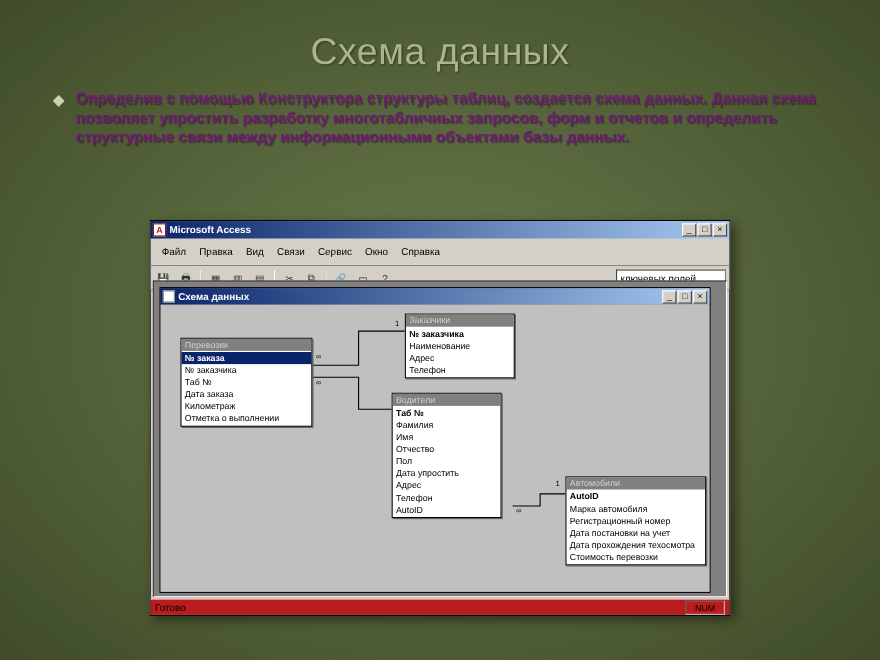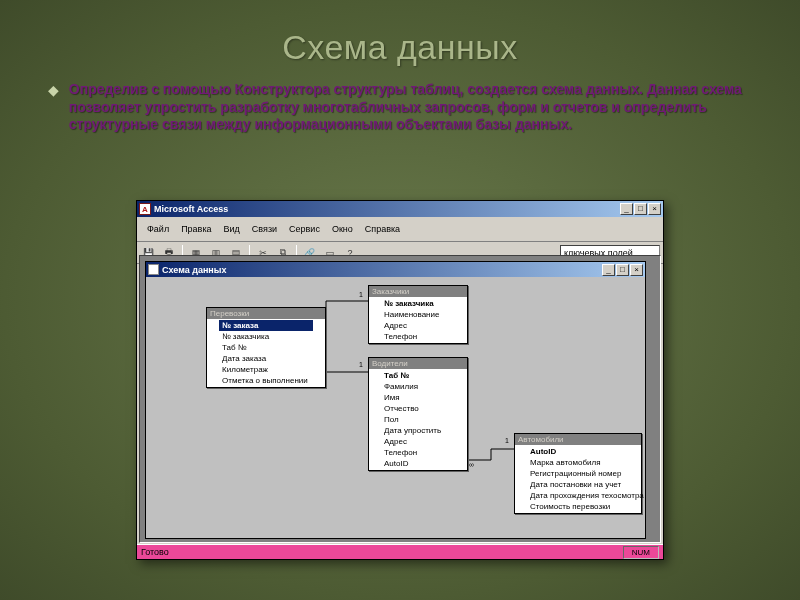--- a/index.html
+++ b/index.html
@@ -59,41 +59,41 @@
   .titlebar .txt { flex:1; font-size:9px; font-weight:bold; }
   .win-ctl { display:flex; gap:1px;}
   .win-ctl span { width:13px; height:12px; background:#d4d0c8; border:1px solid #fff; border-right-color:#404040; border-bottom-color:#404040; display:flex; align-items:center; justify-content:center; font-size:8px; color:#000; line-height:1;}
   .menubar { height:15px; background:#d4d0c8; display:flex; align-items:center; padding:12px 4px; gap:0; border-bottom:1px solid #808080;}
   .menubar span { font-size:9px; padding:1px 6px; cursor:default;}
   .toolbar { height:22px; background:#d4d0c8; border-bottom:1px solid #808080; display:flex; align-items:center; padding:0 3px; gap:2px;}
   .tb-btn { width:18px; height:18px; border:1px solid #d4d0c8; display:flex; align-items:center; justify-content:center; font-size:9px; color:#333;}
   .tb-sep { width:1px; height:16px; background:#808080; margin:0 2px; border-right:1px solid #fff;}
   .tb-combo { height:16px; background:#fff; border:1px solid #808080; border-top-color:#404040; border-left-color:#404040; font-size:9px; padding:0 3px; display:flex; align-items:center; min-width:100px; margin-left:auto;}
   .mdi-area { position:absolute; top:54px; left:2px; right:2px; bottom:16px; background:#808080; border:1px solid #404040; border-right-color:#fff; border-bottom-color:#fff;}
-  .statusbar { position:absolute; bottom:0; left:0; right:0; height:15px; background:#ec4899; border-top:1px solid #fff; display:flex; align-items:center; font-size:9px; padding:0 4px;}
+  .statusbar { position:absolute; bottom:0; left:0; right:0; height:15px; background:#b91c1c; border-top:1px solid #fff; display:flex; align-items:center; font-size:9px; padding:0 4px;}
   .statusbar .st-right { margin-left:auto; border:1px inset #bbb; padding:1px 8px; font-size:8px;}
   .child-window {
     position:absolute; left:5px; top:5px; right:14px; height:278px;
     border:1px solid #000;
     background:#808080;
   }
   .child-titlebar {
     height:15px; background:linear-gradient(to right,#0a246a,#a6caf0); display:flex; align-items:center; color:#fff; padding:0 2px;
   }
   .child-titlebar .ci { width:11px; height:11px; background:#fff; border:1px solid #888; margin-right:3px; display:flex; align-items:center; justify-content:center; font-size:7px;}
   .child-titlebar .txt { flex:1; font-size:9px; font-weight:bold;}
   .schema-canvas { position:absolute; top:15px; left:0; right:0; bottom:0; background:#c0c0c0; overflow:hidden;}
   .table-box {
     position:absolute; background:#fff; border:1px solid #000;
     box-shadow: 1px 1px 0 #606060;
     min-width:100px;
   }
   .tb-title { background:#0a246a; color:#fff; font-size:8px; font-weight:normal; padding:1px 3px; }
   .tb-title.inactive { background:#808080; color:#d4d0c8; }
-  .tb-fields { padding:1px 12px; }
+  .tb-fields { padding:1px 0; }
   .tb-field { font-size:8px; padding:0 3px; line-height:11px; white-space:nowrap; color:#000;}
   .tb-field.pk { font-weight:bold; }
   .tb-field.sel { background:#0a246a; color:#fff; }
   svg.rel-lines { position:absolute; top:0; left:0; width:100%; height:100%; pointer-events:none;}
   .rel-label { position:absolute; font-size:7px; background:#c0c0c0; color:#000; padding:0 1px;}
 </style>
 </head>
 <body>
 
 <div class="slide-title">Схема данных</div>
@@ -157,21 +157,21 @@
           <path d="M137 66 L180 66 L180 95 L222 95" stroke="#000" fill="none" stroke-width="1"></path>
           <path d="M320 183 L345 183 L345 172 L368 172" stroke="#000" fill="none" stroke-width="1"></path>
         </svg>
         <div class="rel-label" style="left:140px; top:44px;">∞</div>
         <div class="rel-label" style="left:212px; top:14px;">1</div>
         <div class="rel-label" style="left:140px; top:68px;">∞</div>
         <div class="rel-label" style="left:212px; top:84px;">1</div>
         <div class="rel-label" style="left:358px; top:160px;">1</div>
         <div class="rel-label" style="left:322px; top:184px;">∞</div>
 
-        <div class="table-box" style="left:18px; top:30px; width:120px;margin-left:42px;">
+        <div class="table-box" style="left:18px; top:30px; width:120px;">
           <div class="tb-title inactive">Перевозки</div>
           <div class="tb-fields">
             <div class="tb-field pk sel">№ заказа</div>
             <div class="tb-field">№ заказчика</div>
             <div class="tb-field">Таб №</div>
             <div class="tb-field">Дата заказа</div>
             <div class="tb-field">Километраж</div>
             <div class="tb-field">Отметка о выполнении</div>
           </div>
         </div>
@@ -179,21 +179,21 @@
         <div class="table-box" style="left:222px; top:8px; width:98px;">
           <div class="tb-title inactive">Заказчики</div>
           <div class="tb-fields">
             <div class="tb-field pk">№ заказчика</div>
             <div class="tb-field">Наименование</div>
             <div class="tb-field">Адрес</div>
             <div class="tb-field">Телефон</div>
           </div>
         </div>
 
-        <div class="table-box" style="left:222px; top:80px; width:98px;">
+        <div class="table-box" style="left:210px; top:80px; width:98px;">
           <div class="tb-title inactive">Водители</div>
           <div class="tb-fields">
             <div class="tb-field pk">Таб №</div>
             <div class="tb-field">Фамилия</div>
             <div class="tb-field">Имя</div>
             <div class="tb-field">Отчество</div>
             <div class="tb-field">Пол</div>
             <div class="tb-field">Дата упростить</div>
             <div class="tb-field">Адрес</div>
             <div class="tb-field">Телефон</div>

